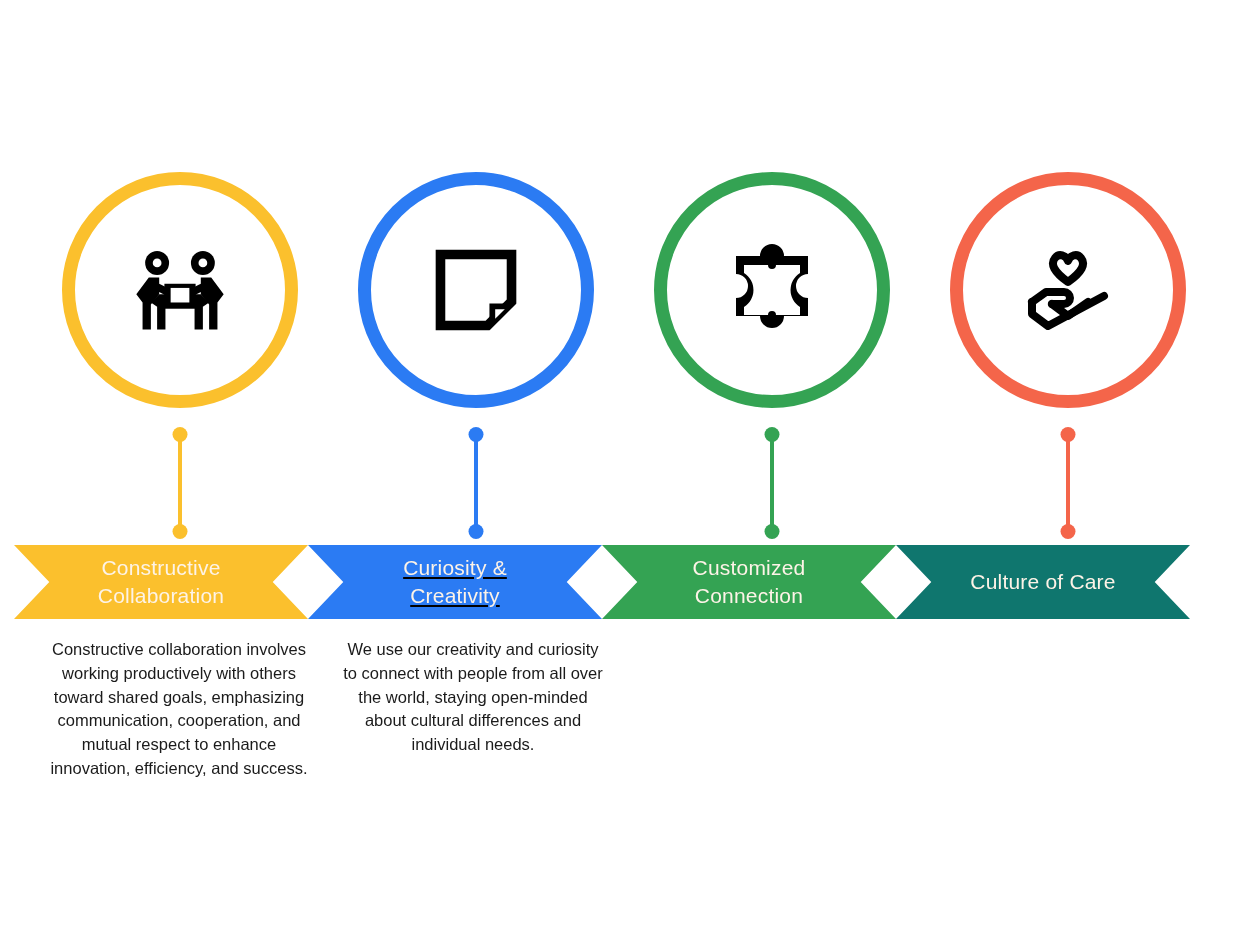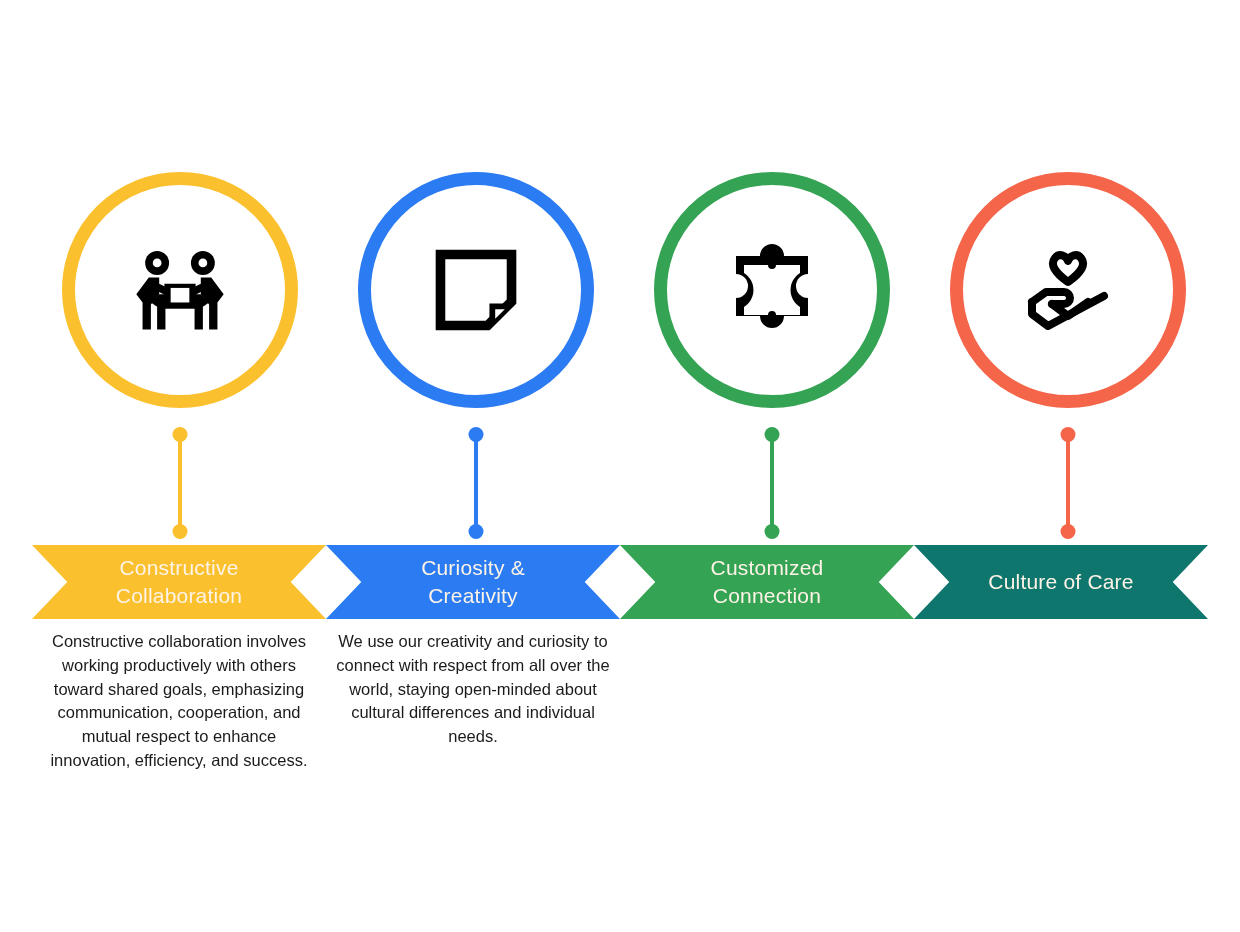--- a/index.html
+++ b/index.html
@@ -87,21 +87,21 @@
     border-radius: 50%;
     background: #000;
   }
   .conn-dot.top { top: 2px; }
   .conn-dot.bottom { top: 99px; }
 
   
   .ribbon-row {
     position: absolute;
     top: 545px;
-    left: 32px;
+    left: 14px;
     width: 1176px;
     height: 54px;
     display: flex;
   }
   .ribbon {
     width: 294px;
     height: 74px;
     position: relative;
     display: flex;
     align-items: center;
@@ -132,21 +132,21 @@
   .desc-cell {
     width: 294px;
     box-sizing: border-box;
     padding: 0 8px;
   }
   .desc-text {
     font-size: 16.5px;
     line-height: 23.8px;
     color: #1b1b1b;
     text-align: center;
-    margin: 0;
+    margin: 8px;
   }
 </style>
 </head>
 <body>
 
 <div id="stage">
 
   <div class="circle-row">
 
     <div class="circle-cell">
@@ -244,35 +244,35 @@
       <div class="conn-line" style="background: rgb(244, 101, 74);"></div>
       <div class="conn-dot bottom" style="background: rgb(244, 101, 74);"></div>
     </div>
   </div>
 
   <div class="ribbon-row">
     <div class="ribbon" style="background: rgb(251, 192, 45);">
       <div class="ribbon-label" style="color: rgb(253, 243, 231);">Constructive
 Collaboration</div>
     </div>
-    <div class="ribbon" style="background: rgb(43, 123, 243);">
+    <div class="ribbon" style="background: rgb(43, 123, 243); text-decoration: underline;">
       <div class="ribbon-label" style="color: rgb(253, 243, 231);">Curiosity &amp;
 Creativity</div>
     </div>
     <div class="ribbon" style="background: rgb(52, 163, 83);">
       <div class="ribbon-label" style="color: rgb(253, 243, 231);">Customized
 Connection</div>
     </div>
     <div class="ribbon" style="background: #0f766e; align-items: center;">
       <div class="ribbon-label" style="color: rgb(253, 243, 231);">Culture of Care</div>
     </div>
   </div>
 
   <div class="desc-row">
     <div class="desc-cell">
       <p class="desc-text" style="color: rgb(27, 27, 27);">Constructive collaboration involves working productively with others toward shared goals, emphasizing communication, cooperation, and mutual respect to enhance innovation, efficiency, and success.</p>
     </div>
     <div class="desc-cell">
-      <p class="desc-text" style="color: rgb(27, 27, 27);">We use our creativity and curiosity to connect with respect from all over the world, staying open-minded about cultural differences and individual needs.</p>
+      <p class="desc-text" style="color: rgb(27, 27, 27);">We use our creativity and curiosity to connect with people from all over the world, staying open-minded about cultural differences and individual needs.</p>
     </div>
   </div>
 
 </div>
 
 </body></html>

